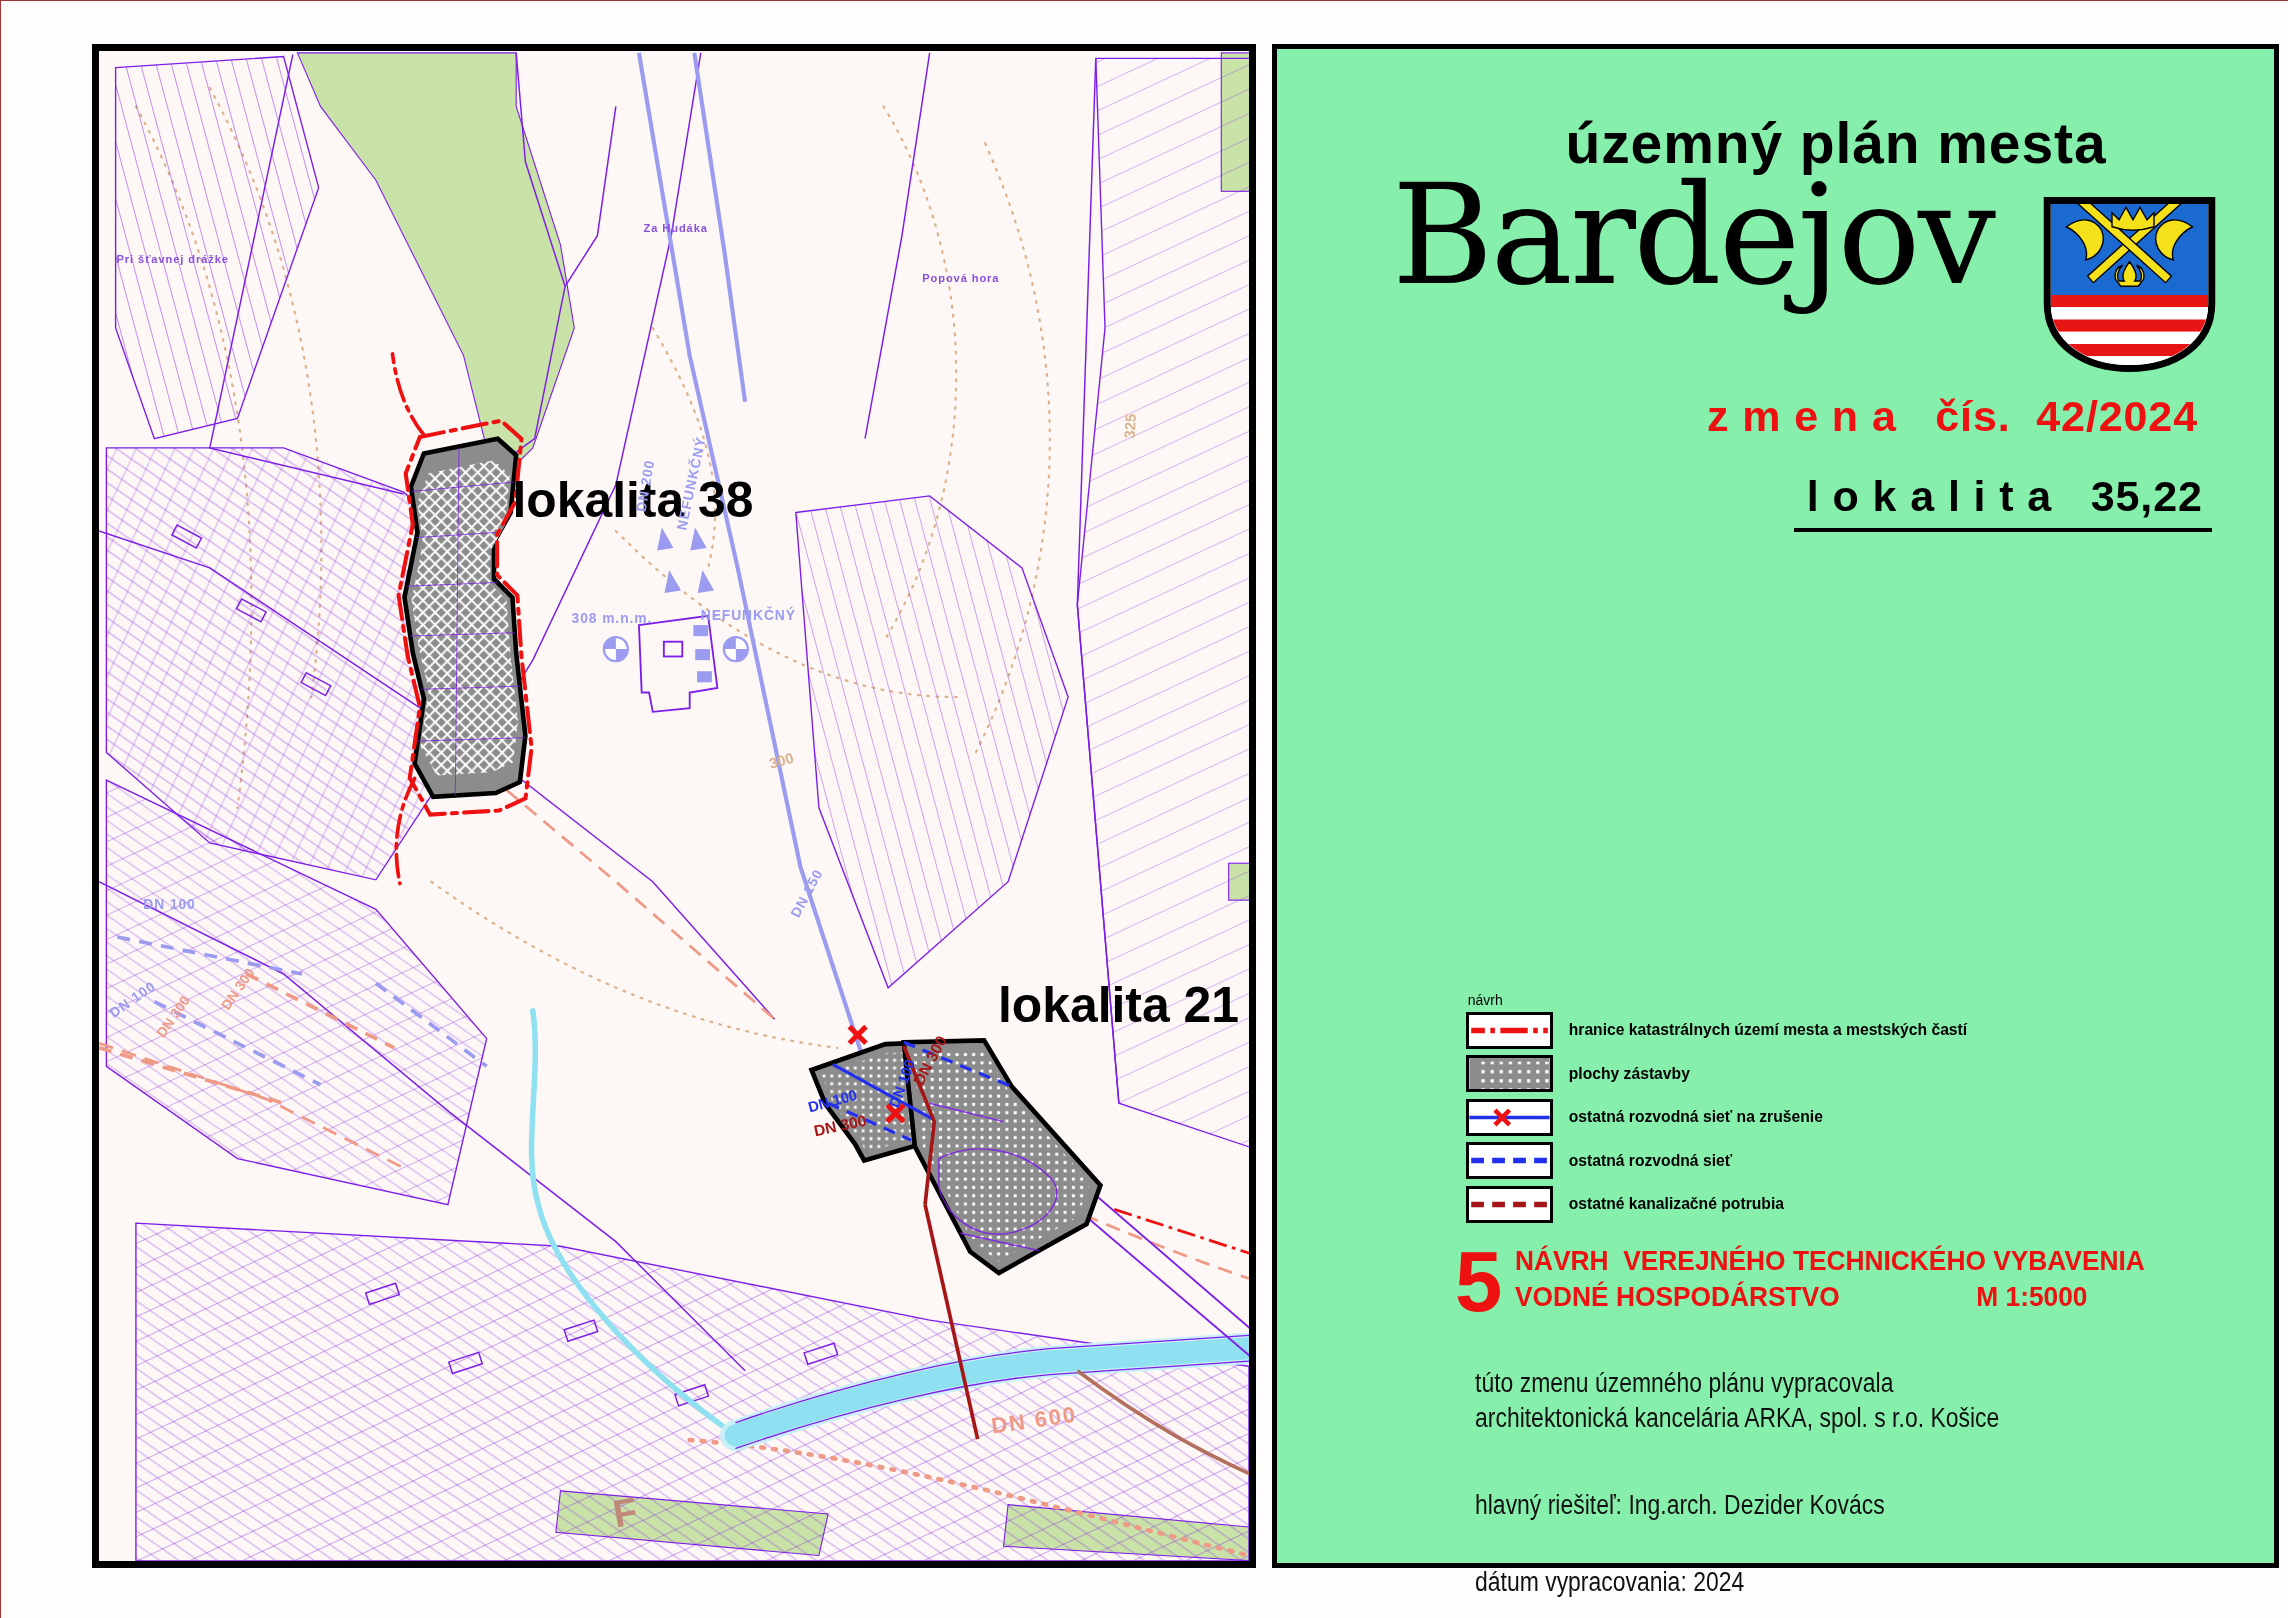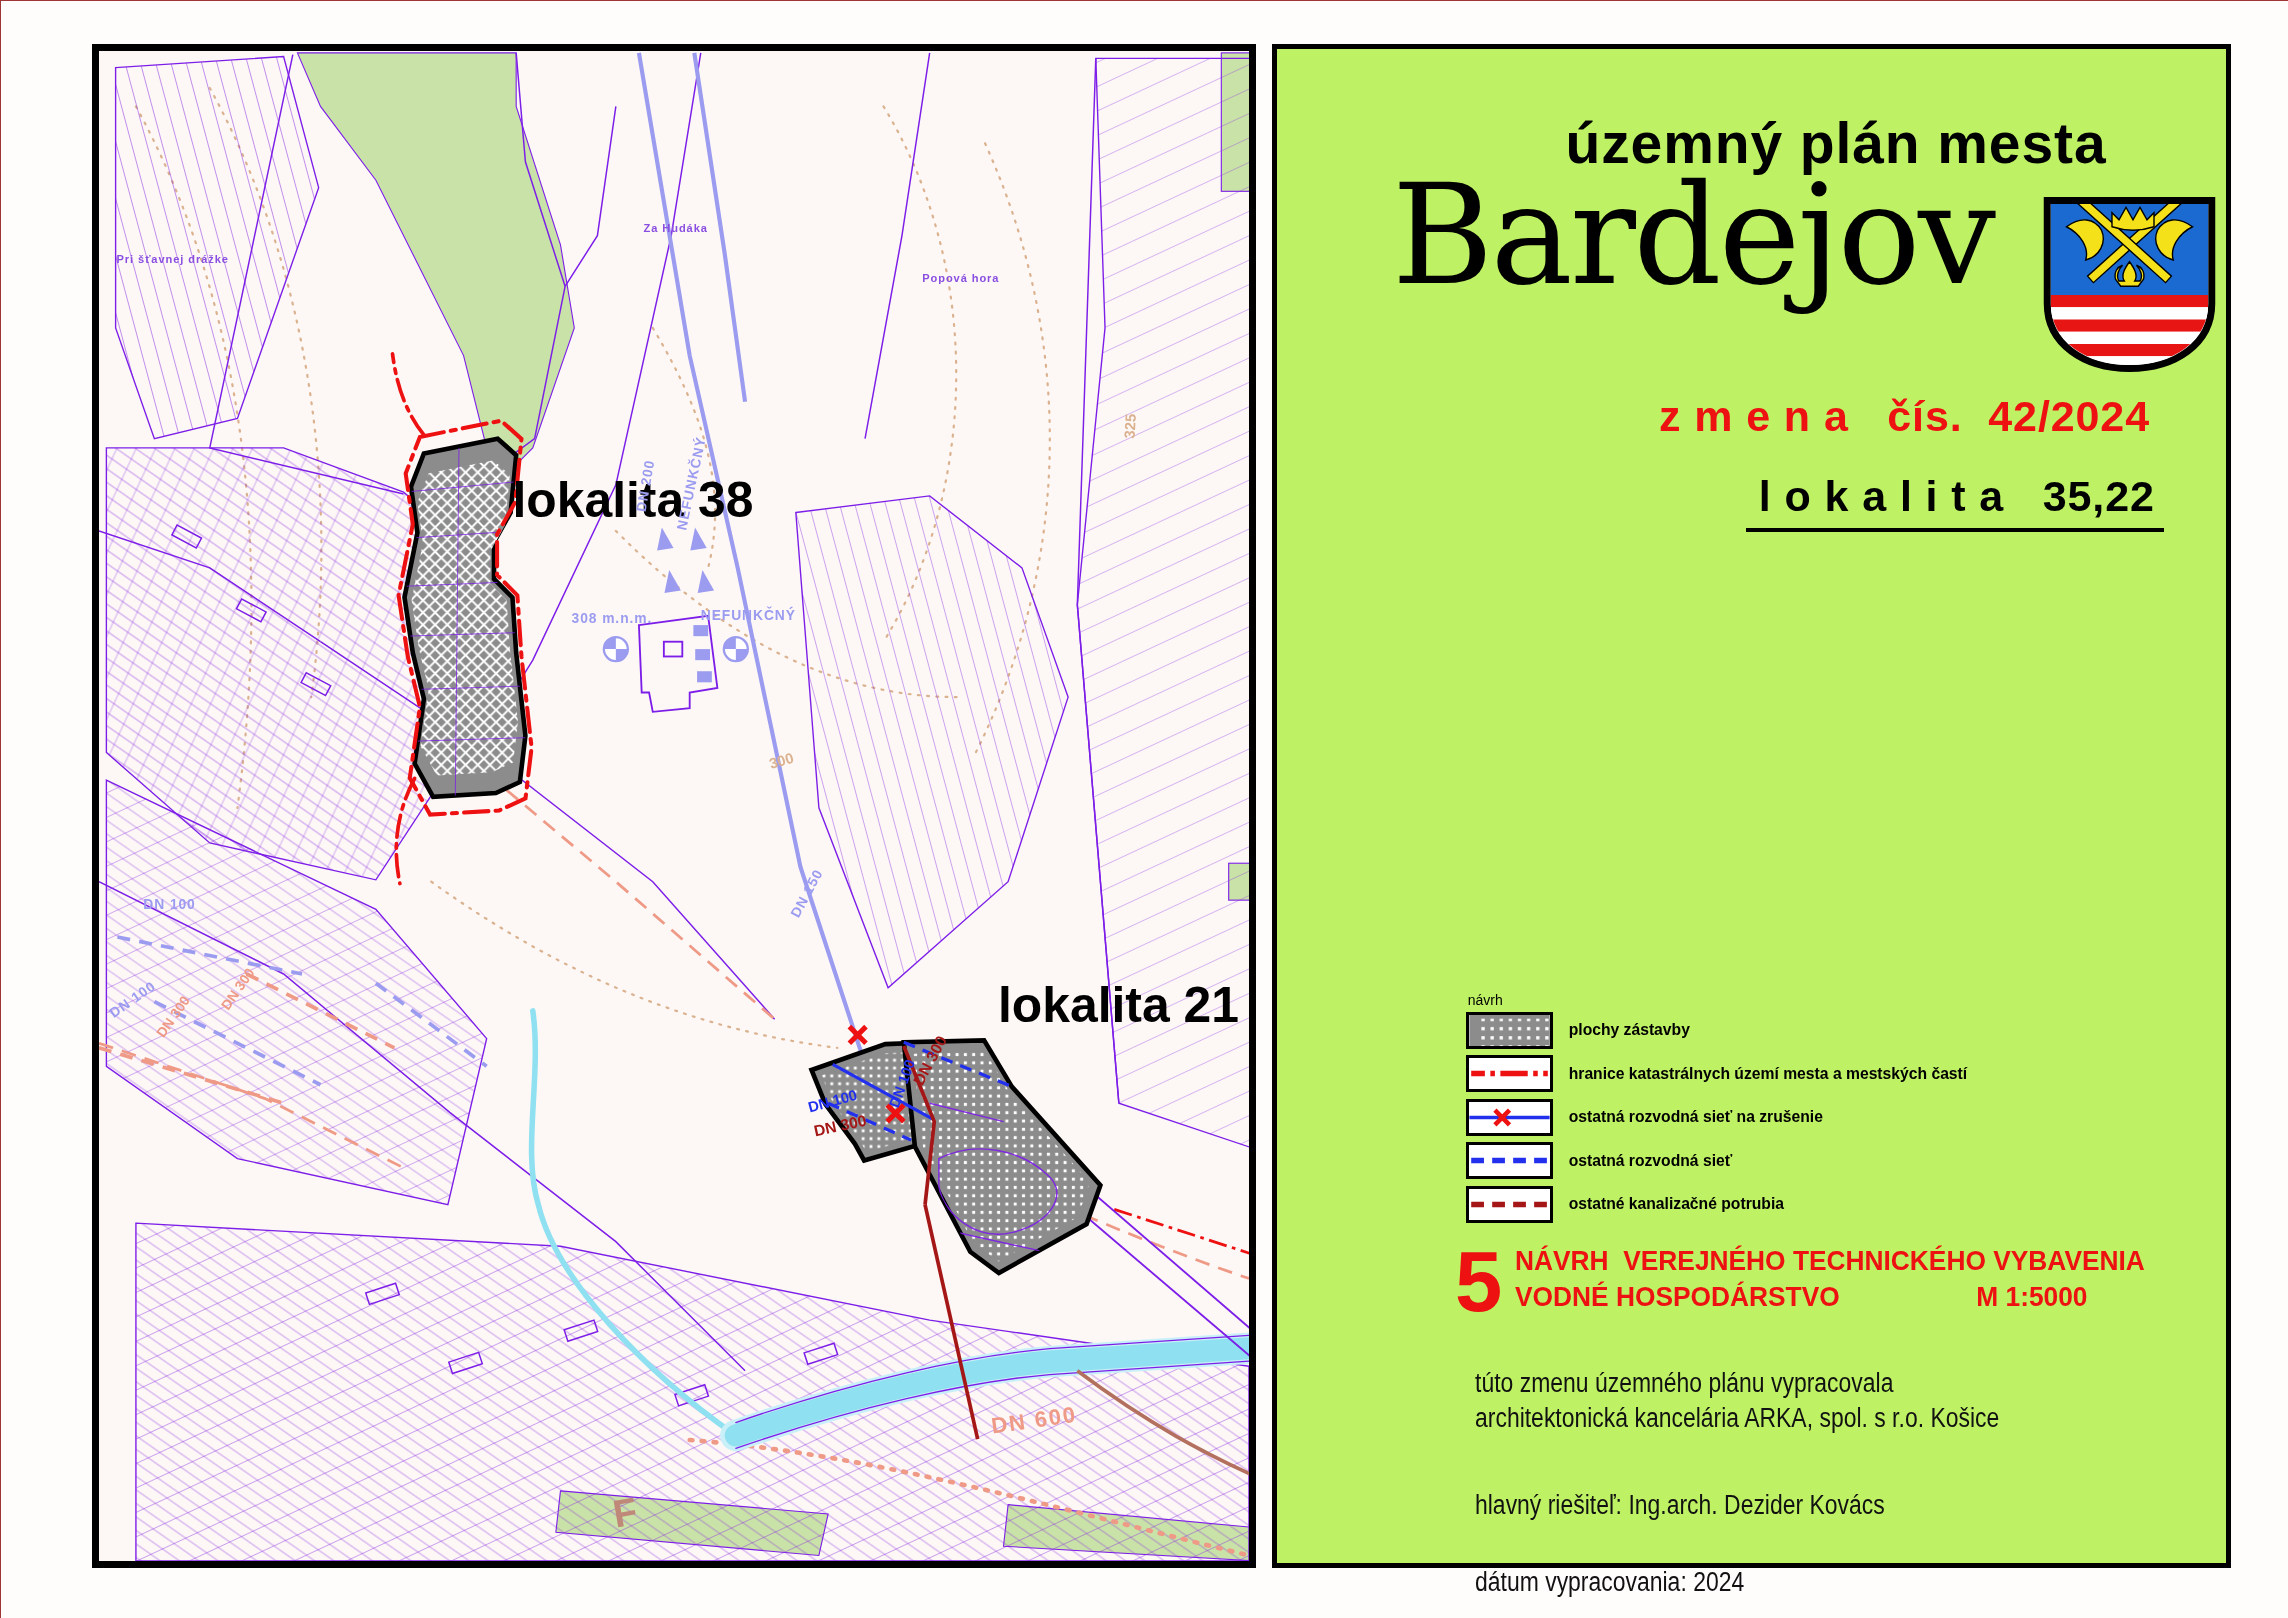--- a/index.html
+++ b/index.html
@@ -12,21 +12,21 @@
   
   .map-panel{
     position:absolute;left:92px;top:44px;width:1150px;height:1510px;
     border:7.4px solid #000;background:#fdf8f6;
   }
   .map-panel svg{display:block;}
 
   
   .title-panel{
     position:absolute;left:1272px;top:44px;width:949px;height:1514px;
-    border:5.5px solid #000;background:#bef264;
+    border:5.5px solid #000;background:#86efac;padding-left:48px;
   }
   .plan-title{
     position:absolute;left:236px;top:61px;width:646px;text-align:center;
     font-size:57px;font-weight:bold;color:#000;letter-spacing:0.9px;
   }
   .city-title{
     position:absolute;left:65px;top:118px;width:701px;text-align:center;
     font-family:"DejaVu Serif","Liberation Serif",serif;font-weight:normal;
     font-size:138px;color:#000;letter-spacing:-2.8px;line-height:1;
   }
@@ -297,34 +297,34 @@
 
   <div class="change-line">z m e n a   čís.  42/2024</div>
   <div class="locality-line">l o k a l i t a   35,22</div>
 
   <div class="legend">
     <p class="legend-header">návrh</p>
 
     <div class="legend-row">
       <div class="legend-swatch">
         <svg width="81" height="31" viewBox="0 0 88 34">
+            <line x1="2" y1="17" x2="86" y2="17" stroke="#ee1111" stroke-width="6" stroke-dasharray="15 6 5 6 30 6 5 6"></line>
+          </svg>
+      </div>
+      <span class="legend-label">hranice katastrálnych území mesta a mestských častí</span>
+    </div>
+
+    <div class="legend-row">
+      <div class="legend-swatch">
+        <svg width="81" height="31" viewBox="0 0 88 34">
             <rect width="88" height="34" fill="#8c8c8c"></rect>
             <rect x="10" y="4" width="78" height="30" fill="url(#patDots)"></rect>
           </svg>
       </div>
       <span class="legend-label">plochy zástavby</span>
-    </div>
-
-    <div class="legend-row">
-      <div class="legend-swatch">
-        <svg width="81" height="31" viewBox="0 0 88 34">
-            <line x1="2" y1="17" x2="86" y2="17" stroke="#ee1111" stroke-width="6" stroke-dasharray="15 6 5 6 30 6 5 6"></line>
-          </svg>
-      </div>
-      <span class="legend-label">hranice katastrálnych území mesta a mestských častí</span>
     </div>
 
     <div class="legend-row">
       <div class="legend-swatch">
         <svg width="81" height="31" viewBox="0 0 88 34">
           <line x1="0" y1="17" x2="88" y2="17" stroke="#2230ee" stroke-width="4"></line>
           <path d="M28,9 L44,25 M28,25 L44,9" stroke="#ee1111" stroke-width="5"></path>
         </svg>
       </div>
       <span class="legend-label">ostatná rozvodná sieť na zrušenie</span>

